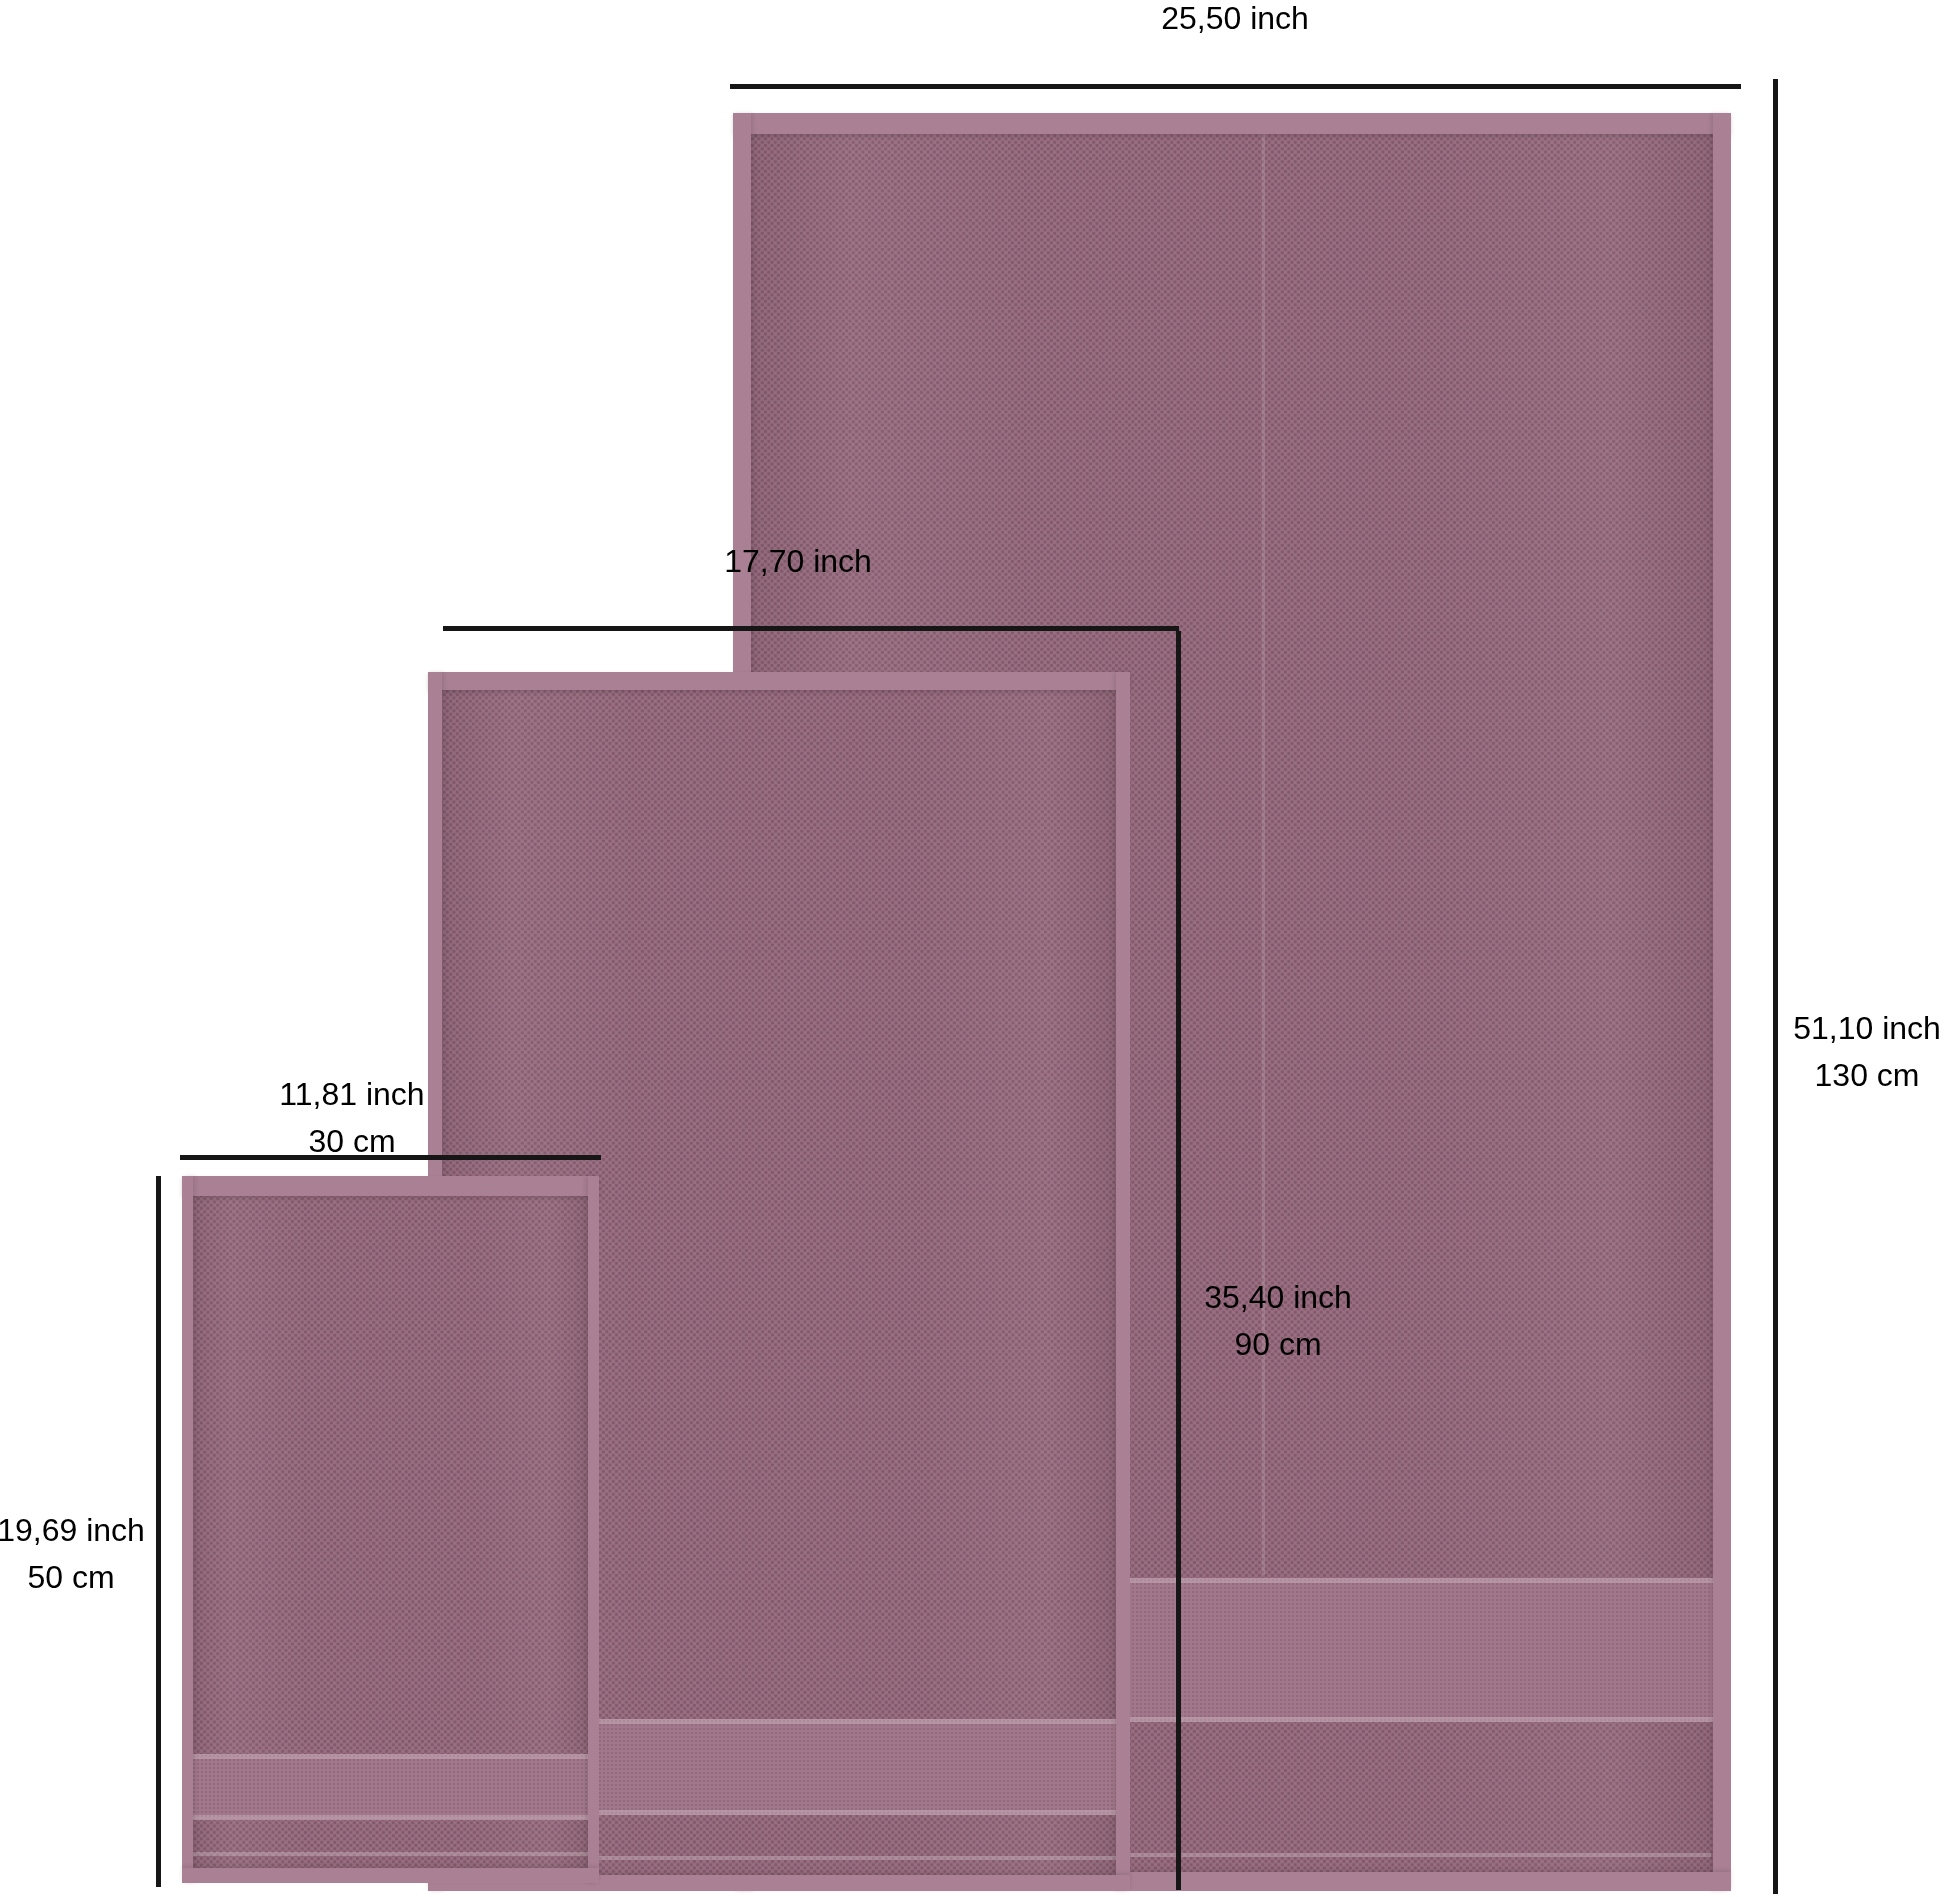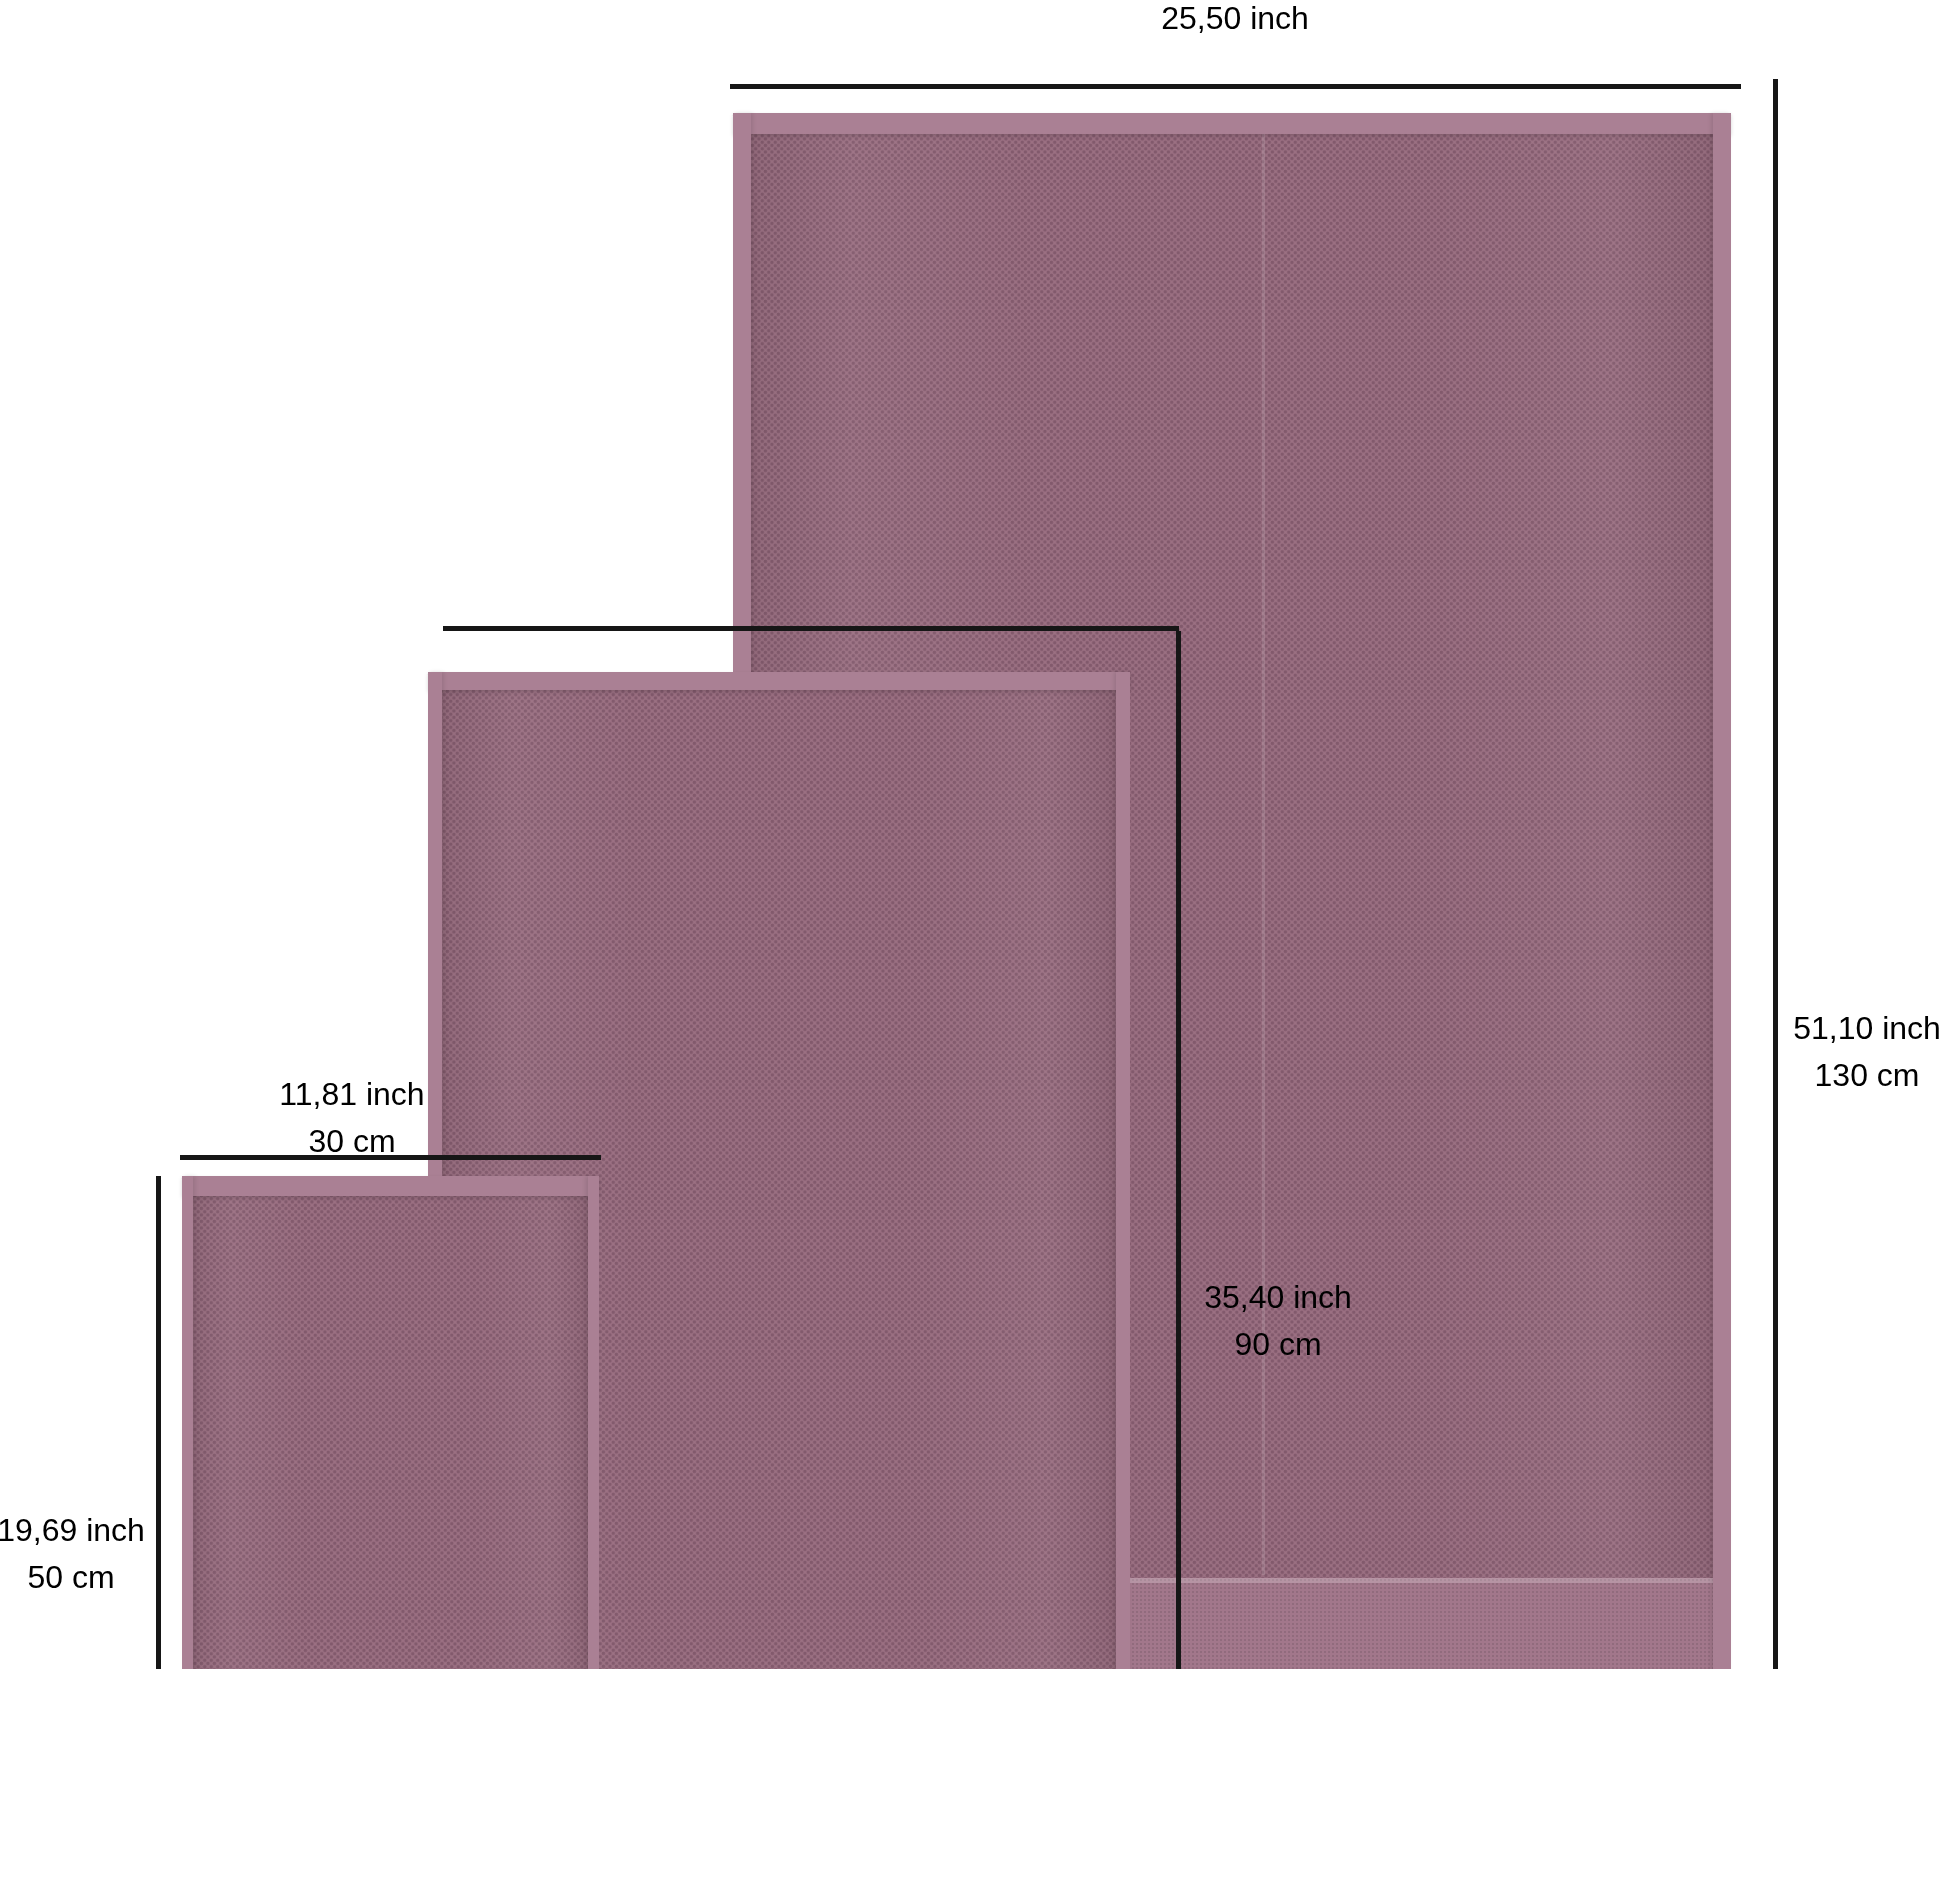--- a/index.html
+++ b/index.html
@@ -7,21 +7,21 @@
     --line:#161616;
     --label:#000000;
     --towel-base:#9c7183;
     --towel-dot:#5f3a4e;
     --hem:#aa8094;
     --band:#a2778b;
   }
   html,body{margin:0;padding:0;background:var(--bg);}
   .stage{
     position:relative;
-    width:1944px;height:1669px;
+    width:1944px;height:1897px;
     background:var(--bg);
     overflow:hidden;
     font-family:"Liberation Sans","DejaVu Sans",sans-serif;
   }
 
   
   .towel{
     position:absolute;
     background:var(--towel-base);
     border-radius:2.4px;
@@ -146,20 +146,21 @@
   <div class="dim-label" id="label-w-large">
     <div>25,50 inch</div>
   </div>
 
   <div class="dim-label" id="label-h-large">
     <div>51,10 inch</div>
     <div>130 cm</div>
   </div>
 
   <div class="dim-label" id="label-w-medium">
+    <div>17,70 inch</div>
   </div>
 
   <div class="dim-label" id="label-h-medium">
     <div>35,40 inch</div>
     <div>90 cm</div>
   </div>
 
   <div class="dim-label" id="label-w-small">
     <div>11,81 inch</div>
     <div>30 cm</div>

